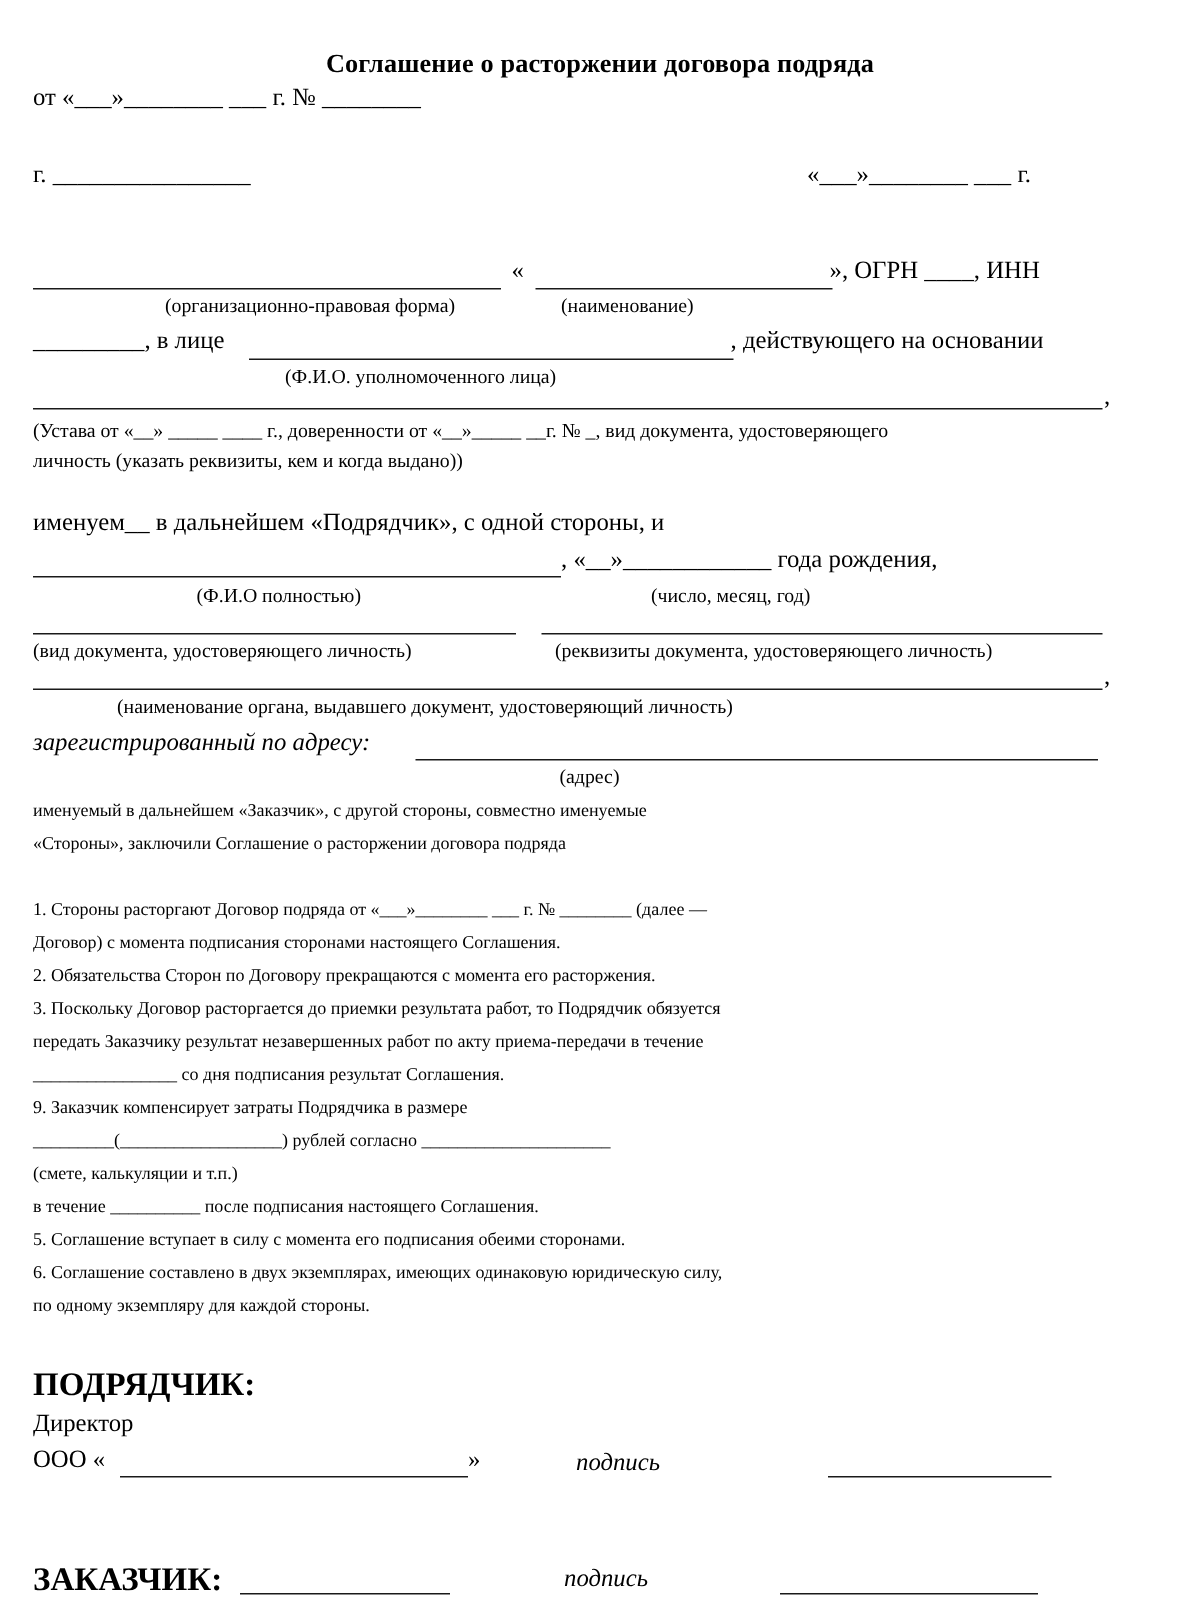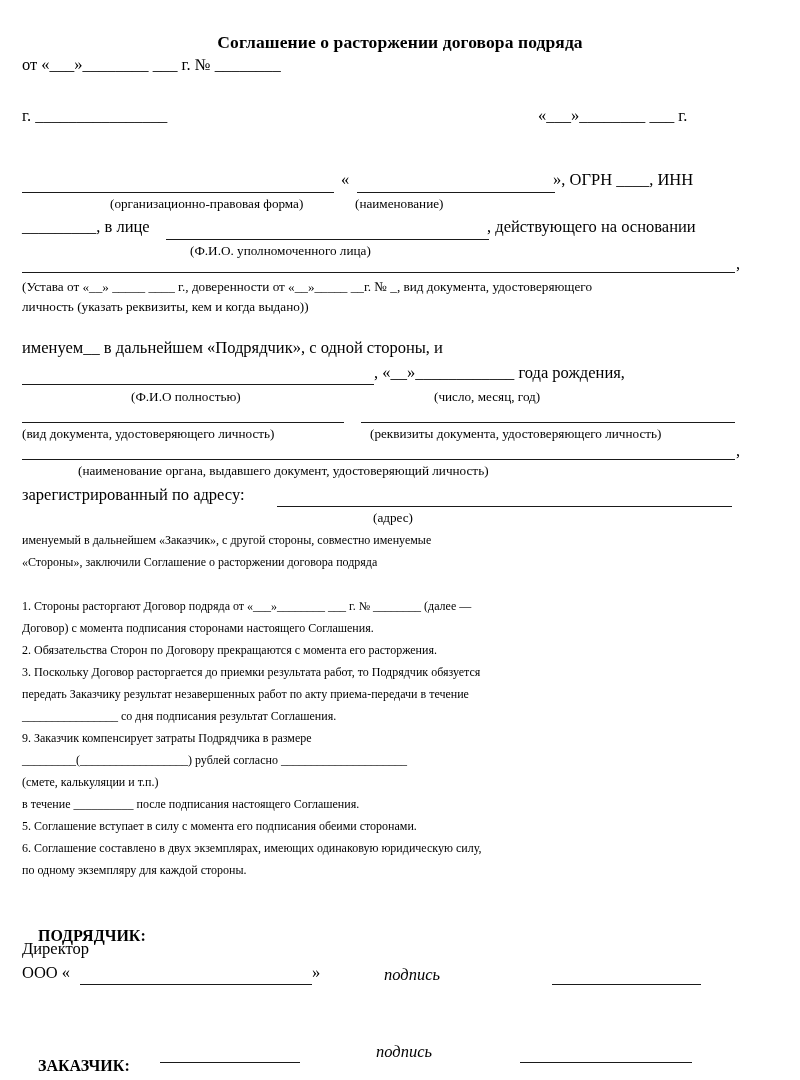--- a/index.html
+++ b/index.html
@@ -51,23 +51,23 @@
 
   .small {
     font-size: 13.2px;
     line-height: 15px;
     white-space: nowrap;
     margin: 0;
   }
 
   .bold-head {
     font-weight: bold;
-    font-size: 16px;
+    font-size: 22px;
     line-height: 1.0;
-    margin: 16px;
+    margin: 0;
   }
 
   .ital {
     font-style: italic;
     font-size: 16.5px;
   }
 
   
   .row { position: absolute; left: 22px; }
 
@@ -93,21 +93,21 @@
 
   <div class="rule" style="left:22px; top:192px; width:312px;"></div>
 
   <div class="line" style="position:absolute; left:341px; top:172px;">«</div>
 
   <div class="rule" style="left:357px; top:192px; width:198px;"></div>
 
   <div class="line" style="position:absolute; left:553px; top:172px;">»,  ОГРН ____,  ИНН</div>
 
   <div class="small" style="position:absolute; left:78px; top:196px;margin-left:32px;">(организационно-правовая форма)</div>
-  <div class="small" style="position:absolute; left:355px; top:196px;text-align:right;">(наименование)</div>
+  <div class="small" style="position:absolute; left:374px; top:196px;text-align:right;">(наименование)</div>
 
   <div class="row line" style="top:219px;">_________, в лице</div>
   <div class="rule" style="left:166px; top:239px; width:323px;"></div>
   <div class="line" style="position:absolute; left:487px; top:219px;">, действующего на основании</div>
   <div class="small" style="position:absolute; left:190px; top:243px;">(Ф.И.О. уполномоченного лица)</div>
 
   <div class="rule" style="left:22px; top:272px; width:713px;"></div>
   <div class="line" style="position:absolute; left:736px; top:256px; font-size:16.5px;">,</div>
 
   <div class="small" style="position:absolute; left:22px; top:279px;">(Устава от «__» _____ ____ г., доверенности от «__»_____ __г. № _, вид документа, удостоверяющего</div>
@@ -122,21 +122,21 @@
 
   <div class="rule" style="left:22px; top:422px; width:322px;"></div>
   <div class="rule" style="left:361px; top:422px; width:374px;"></div>
   <div class="small" style="position:absolute; left:22px; top:426px;">(вид документа, удостоверяющего личность)</div>
   <div class="small" style="position:absolute; left:370px; top:426px;">(реквизиты документа, удостоверяющего личность)</div>
 
   <div class="rule" style="left:22px; top:459px; width:713px;"></div>
   <div class="line" style="position:absolute; left:736px; top:443px;">,</div>
   <div class="small" style="position:absolute; left:78px; top:463px;">(наименование органа, выдавшего документ, удостоверяющий личность)</div>
 
-  <div class="row line" style="top:487px;">зарегистрированный по адресу:</div>
+  <div class="row line" style="top:487px;font-style:italic;">зарегистрированный по адресу:</div>
   <div class="rule" style="left:277px; top:506px; width:455px;"></div>
   <div class="small" style="position:absolute; left:373px; top:510px;">(адрес)</div>
 
   <div class="row body-line" style="top:529px;">именуемый в дальнейшем «Заказчик», с другой стороны, совместно именуемые</div>
   <div class="row body-line" style="top:551px;">«Стороны», заключили Соглашение о расторжении договора подряда</div>
 
   <div class="row body-line" style="top:595px;">1. Стороны расторгают Договор подряда от «___»________ ___ г. № ________ (далее —</div>
   <div class="row body-line" style="top:617px;">Договор) с момента подписания сторонами настоящего Соглашения.</div>
 
   <div class="row body-line" style="top:639px;">2. Обязательства Сторон по Договору прекращаются с момента его расторжения.</div>

